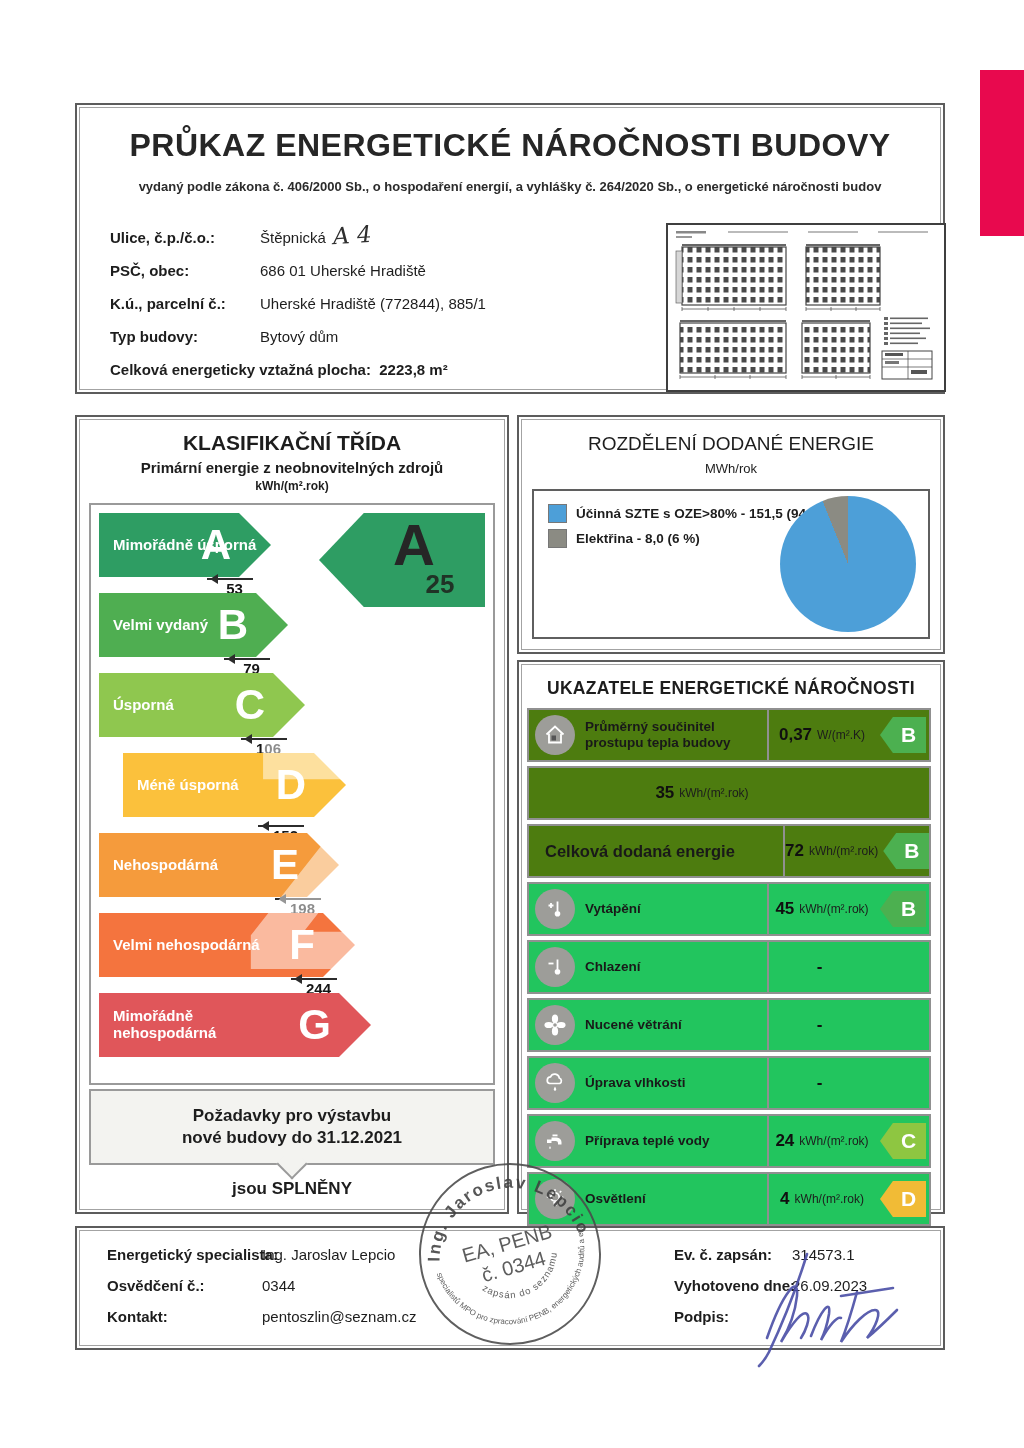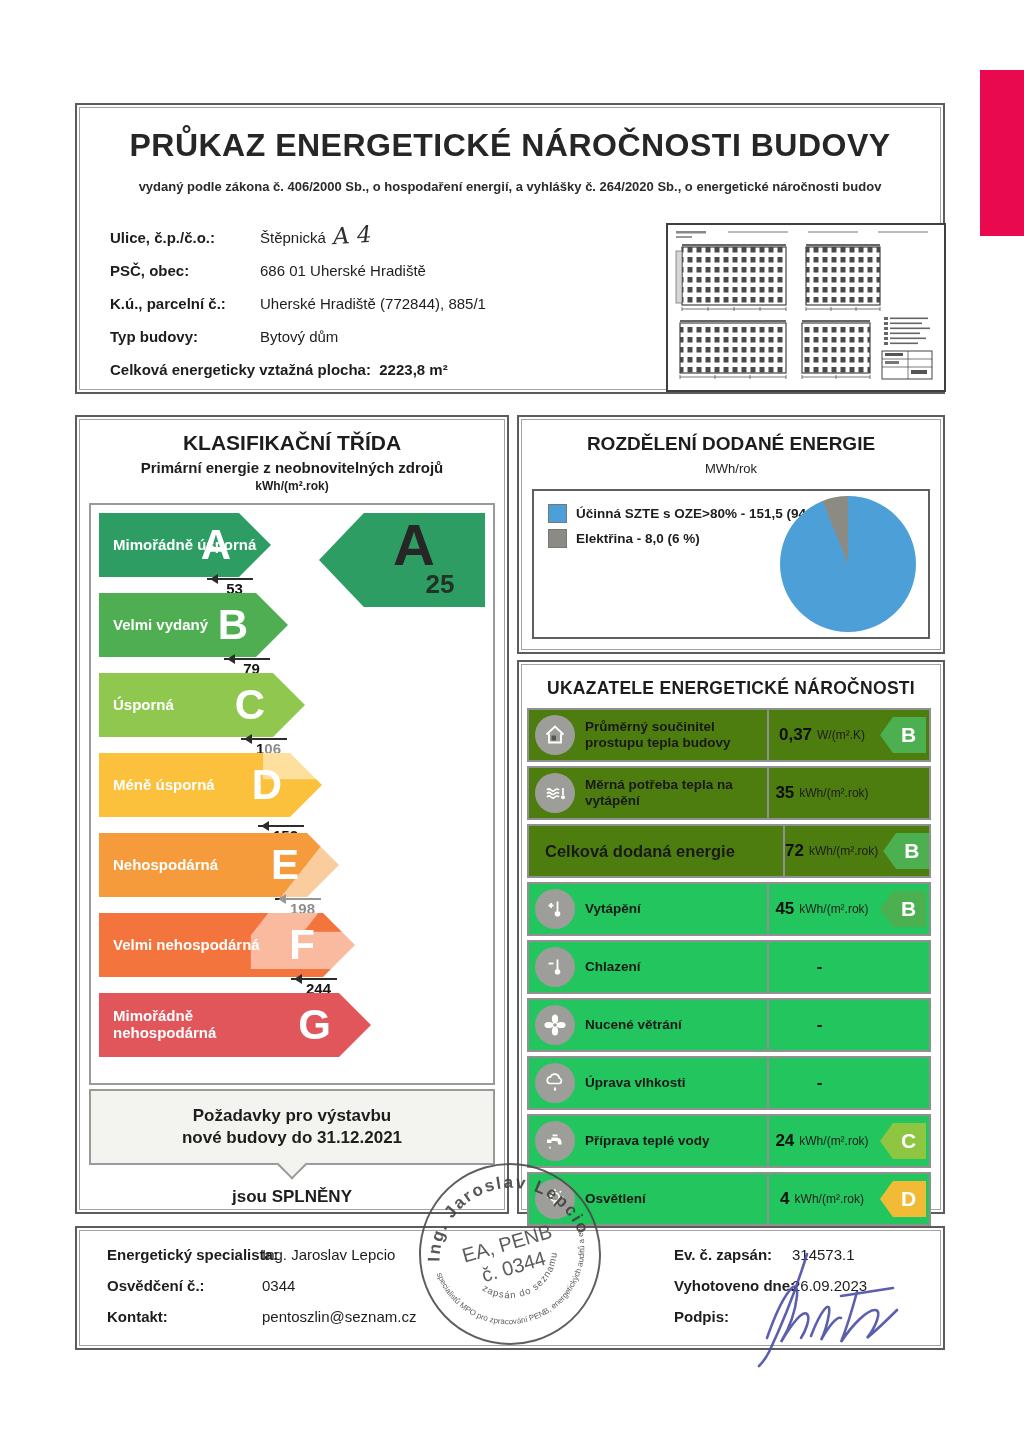--- a/index.html
+++ b/index.html
@@ -45,26 +45,26 @@
   .result-badge{position:absolute;top:8px;right:8px;width:142px;height:94px;
         clip-path:polygon(0 50%,27% 0,100% 0,100% 100%,27% 100%);
         display:flex;flex-direction:column;align-items:center;justify-content:center;padding-left:24px;}
   .result-badge .rletter{font-size:58px;font-weight:bold;color:#262626;line-height:.85;}
   .result-badge .rvalue{font-size:26px;font-weight:bold;color:#203326;margin-left:52px;}
   .reqbox{position:absolute;left:12px;top:672px;width:402px;height:72px;background:#f3f3f0;
           border:2px solid #9a9a9a;display:flex;flex-direction:column;align-items:center;justify-content:center;}
   .reqbox div{font-size:17px;font-weight:bold;line-height:1.3;}
   .notch{position:absolute;left:50%;bottom:-12px;width:20px;height:20px;background:#f3f3f0;
          border-right:2px solid #9a9a9a;border-bottom:2px solid #9a9a9a;transform:translateX(-50%) rotate(45deg);}
-  .reqresult{position:absolute;top:762px;width:100%;text-align:center;font-size:17px;font-weight:bold;margin-top:8px;}
+  .reqresult{position:absolute;top:762px;width:100%;text-align:center;font-size:17px;font-weight:bold;}
   .watermark{position:absolute;left:150px;top:185px;font-size:330px;font-weight:bold;
              color:rgba(255,255,255,.5);z-index:4;pointer-events:none;line-height:1;}
   
   .pbx{left:517px;top:415px;width:424px;height:235px;}
-  .pbx-title{position:absolute;top:16px;width:100%;text-align:center;font-size:19px;font-weight:bold;}
+  .pbx-title{position:absolute;top:16px;width:100%;text-align:center;font-size:19px;font-weight:normal;}
   .pbx-unit{position:absolute;top:44px;width:100%;text-align:center;font-size:13px;}
   .piebox{position:absolute;left:13px;top:72px;width:394px;height:146px;border:2px solid #5f5f5f;background:#fff;}
   .legrow{position:absolute;left:14px;display:flex;align-items:center;gap:9px;}
   .l0{top:13px}.l1{top:38px}
   .legsq{width:17px;height:17px;border:1px solid #777;flex:0 0 17px;}
   .legtxt{font-size:13.5px;font-weight:bold;white-space:nowrap;}
   .pie{position:absolute;right:12px;top:5px;width:136px;height:136px;border-radius:50%;
        background:conic-gradient(from -22deg,var(--c2) 0deg 21.6deg,var(--c1) 21.6deg 360deg);}
   
   .ind{left:517px;top:660px;width:424px;height:550px;}
@@ -207,21 +207,21 @@
         <span class="tnum">79</span>
       </div>
       <div class="band b2" style="background-color: rgb(143, 199, 79);">
         <span class="blabel">Úsporná</span>
         <span class="bletter">C</span>
       </div>
       <div class="thresh t2">
         <span class="tline"></span>
         <span class="tnum">106</span>
       </div>
-      <div class="band b3" style="background-color: rgb(251, 193, 60);">
+      <div class="band b3" style="background-color: rgb(251, 193, 60); margin-left: 24px;">
         <span class="blabel">Méně úsporná</span>
         <span class="bletter">D</span>
       </div>
       <div class="thresh t3">
         <span class="tline"></span>
         <span class="tnum">152</span>
       </div>
       <div class="band b4" style="background-color: rgb(245, 155, 60);">
         <span class="blabel">Nehospodárná</span>
         <span class="bletter">E</span>
@@ -291,32 +291,20 @@
           <span class="ilabel">Průměrný součinitel prostupu tepla budovy</span>
         </div>
         <div class="vcell">
           <span class="ival">0,37</span>
           <span class="iunit">W/(m².K)</span>
           <span class="ibadge" style="background-color: rgb(76, 176, 80);">B</span>
         </div>
       </div>
 
       <div class="irow shaded">
-        <div class="icell">
-          <span class="icirc">
-            <svg width="26" height="26" viewBox="0 0 26 26" fill="none" stroke="#fff" stroke-width="1.7">
-              <path d="M5 10 q2 -2 4 0 t4 0 t4 0"></path>
-                <path d="M5 13.5 q2 -2 4 0 t4 0 t4 0"></path>
-                <path d="M5 17 q2 -2 4 0 t4 0 t4 0"></path>
-              <line x1="21" y1="8" x2="21" y2="15"></line>
-                <circle cx="21" cy="17.2" r="2" fill="#fff" stroke="none"></circle>
-            </svg>
-          </span>
-          <span class="ilabel">Měrná potřeba tepla na vytápění</span>
-        </div>
         <div class="vcell">
           <span class="ival">35</span>
           <span class="iunit">kWh/(m².rok)</span>
 
         </div>
       </div>
 
       <div class="irow shaded total">
         <div class="icell">
           <span class="ilabel">Celková dodaná energie</span>

